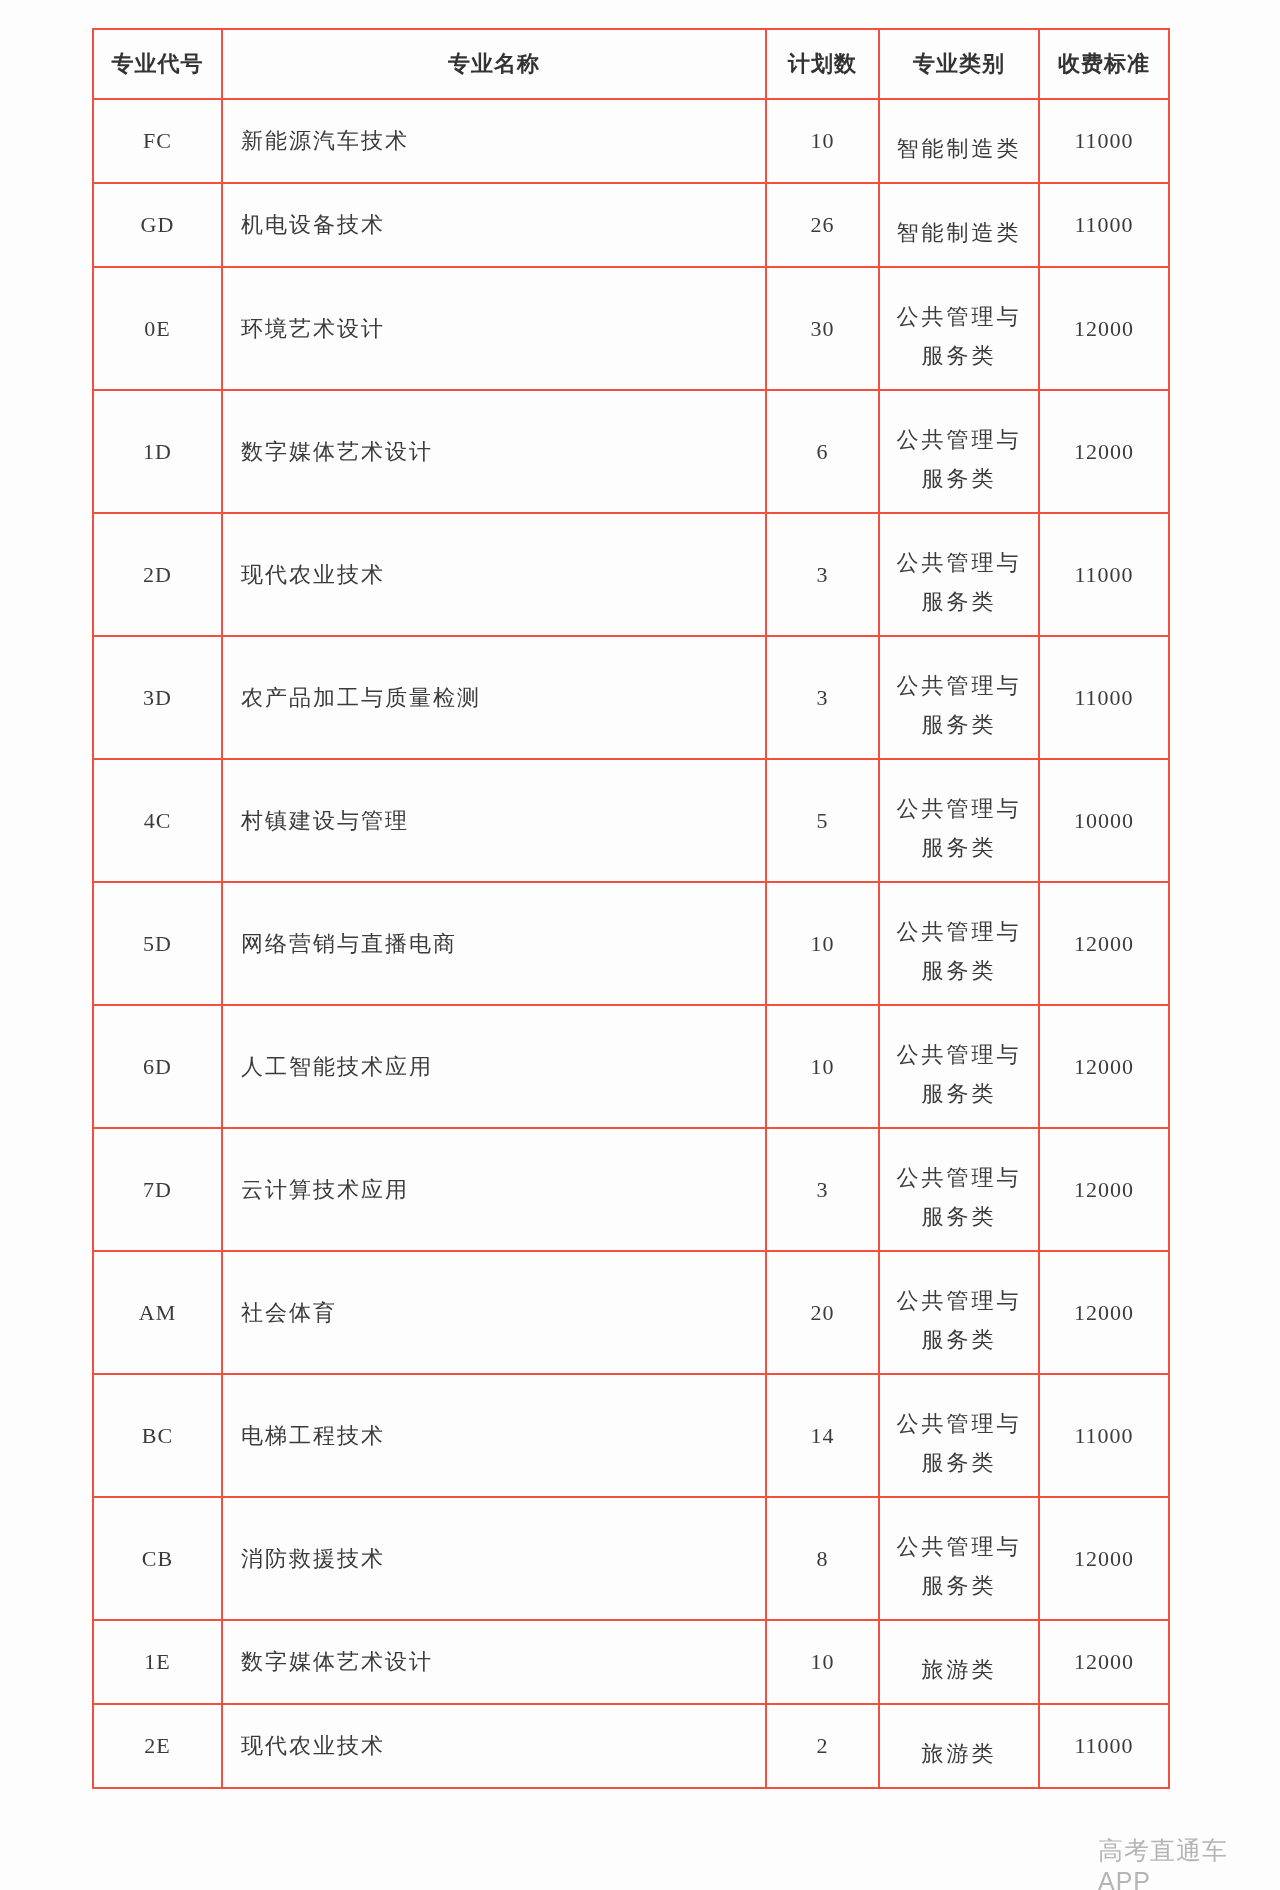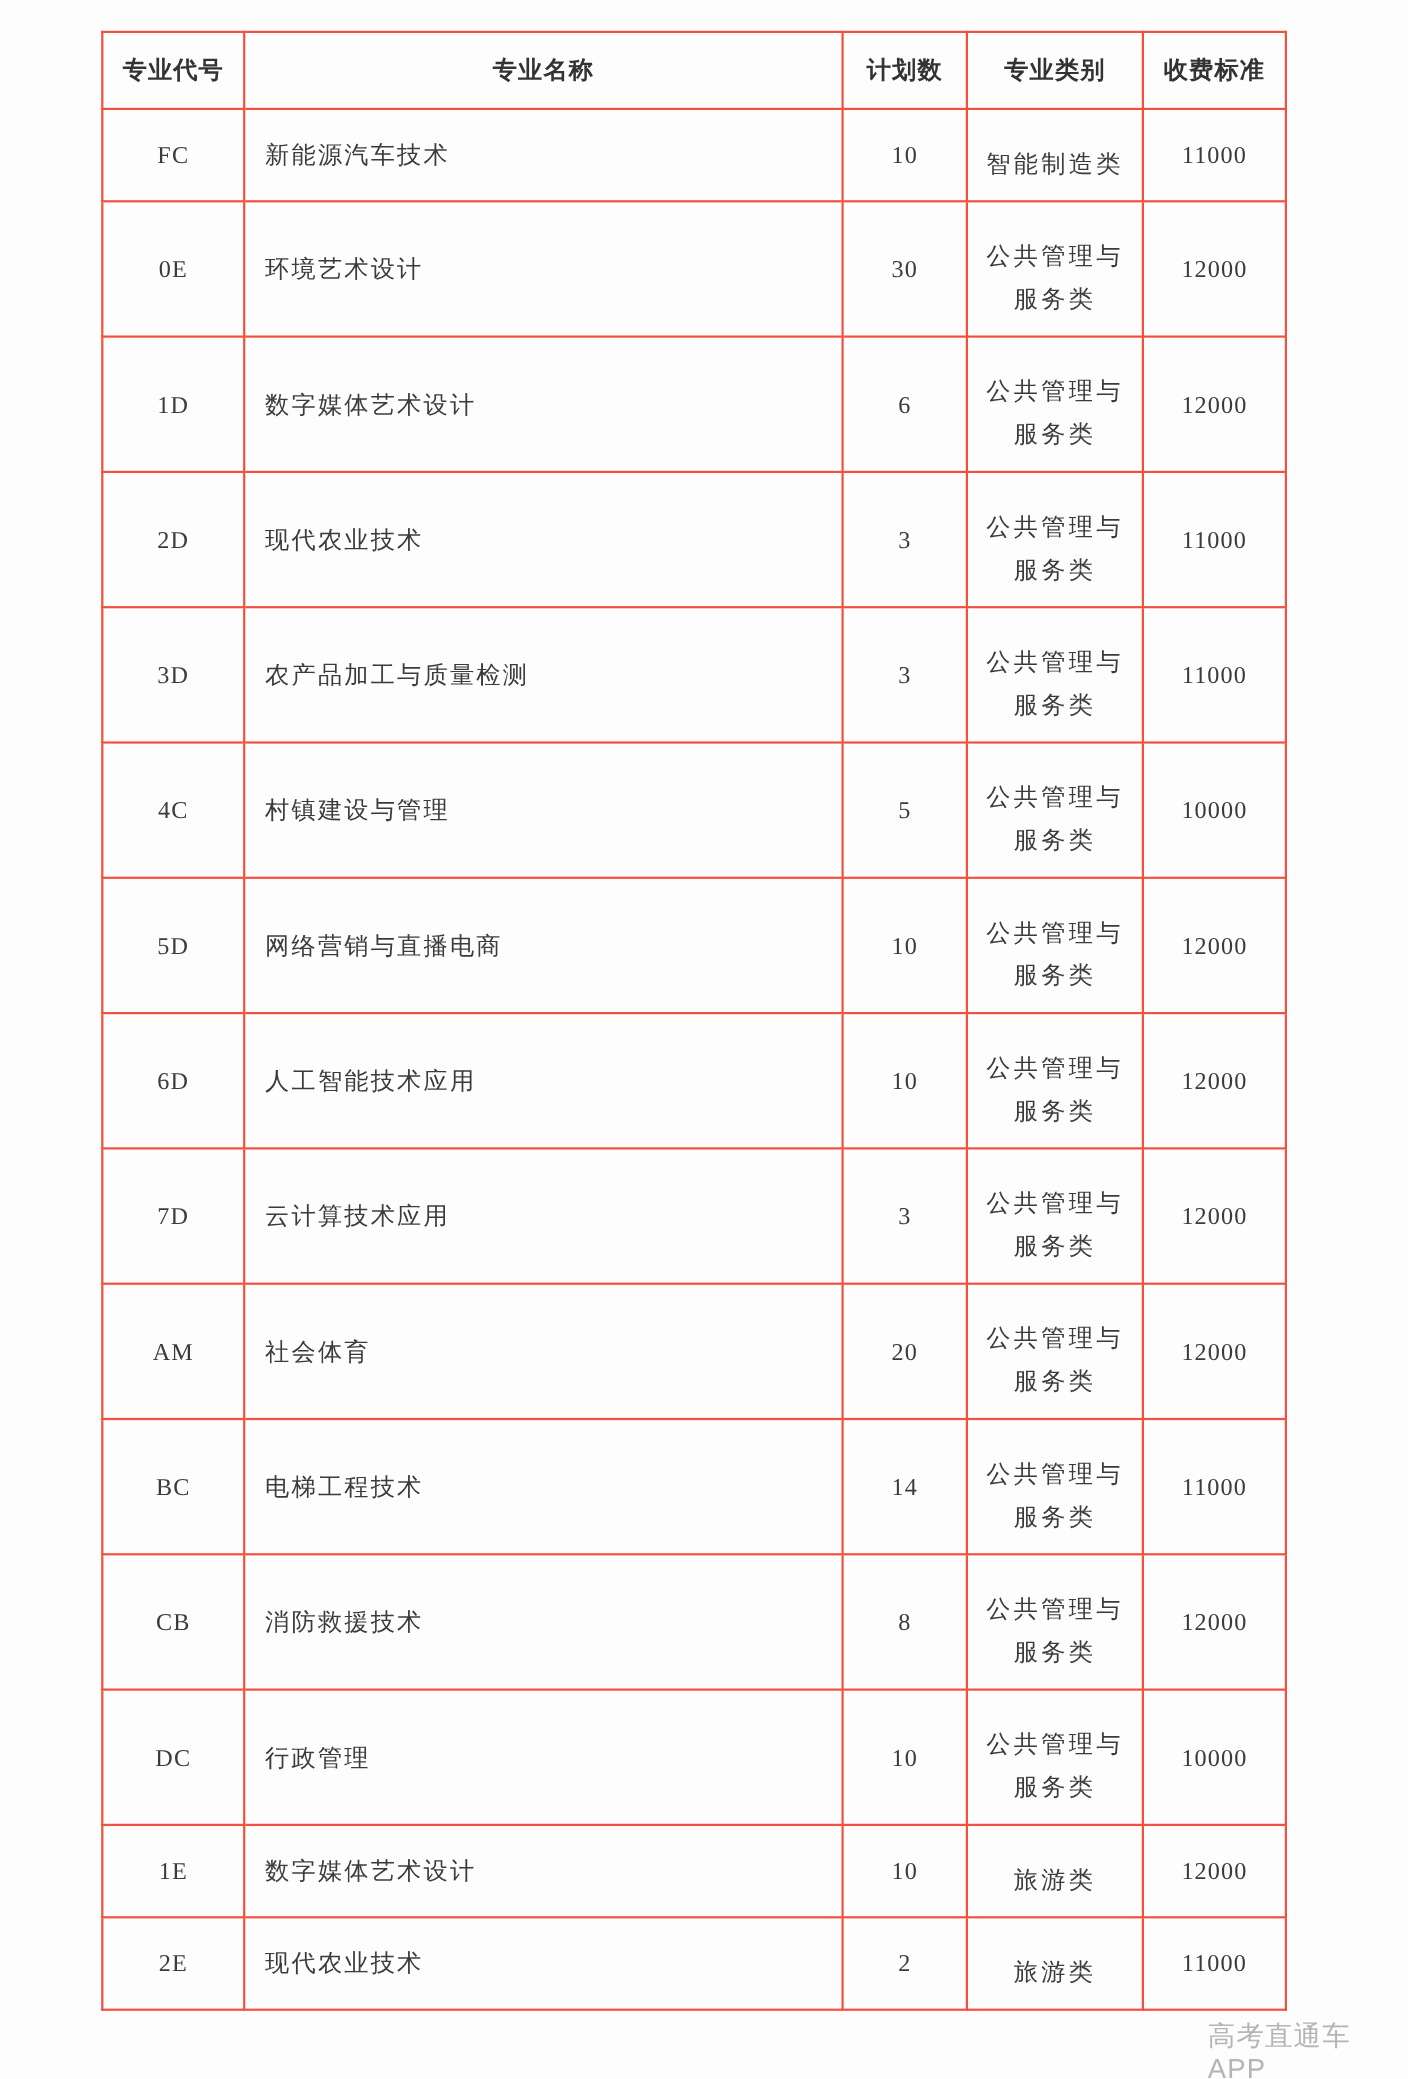--- a/index.html
+++ b/index.html
@@ -93,20 +93,27 @@
     </thead>
     <tbody id="table-body">
   <tr class="data-row">
     <td class="cell-code">FC</td>
     <td class="cell-name">新能源汽车技术</td>
     <td class="cell-plan">10</td>
     <td class="cell-category">智能制造类</td>
     <td class="cell-fee">11000</td>
   </tr>
 
+  <tr class="data-row">
+    <td class="cell-code">GD</td>
+    <td class="cell-name">机电设备技术</td>
+    <td class="cell-plan">26</td>
+    <td class="cell-category">智能制造类</td>
+    <td class="cell-fee">11000</td>
+  </tr>
 
   <tr class="data-row">
     <td class="cell-code">0E</td>
     <td class="cell-name">环境艺术设计</td>
     <td class="cell-plan">30</td>
     <td class="cell-category">公共管理与
 服务类</td>
     <td class="cell-fee">12000</td>
   </tr>
 
@@ -193,28 +200,20 @@
 
   <tr class="data-row">
     <td class="cell-code">CB</td>
     <td class="cell-name">消防救援技术</td>
     <td class="cell-plan">8</td>
     <td class="cell-category">公共管理与
 服务类</td>
     <td class="cell-fee">12000</td>
   </tr>
 
-  <tr class="data-row">
-    <td class="cell-code">DC</td>
-    <td class="cell-name">行政管理</td>
-    <td class="cell-plan">10</td>
-    <td class="cell-category">公共管理与
-服务类</td>
-    <td class="cell-fee">10000</td>
-  </tr>
 
   <tr class="data-row">
     <td class="cell-code">1E</td>
     <td class="cell-name">数字媒体艺术设计</td>
     <td class="cell-plan">10</td>
     <td class="cell-category">旅游类</td>
     <td class="cell-fee">12000</td>
   </tr>
 
   <tr class="data-row">

